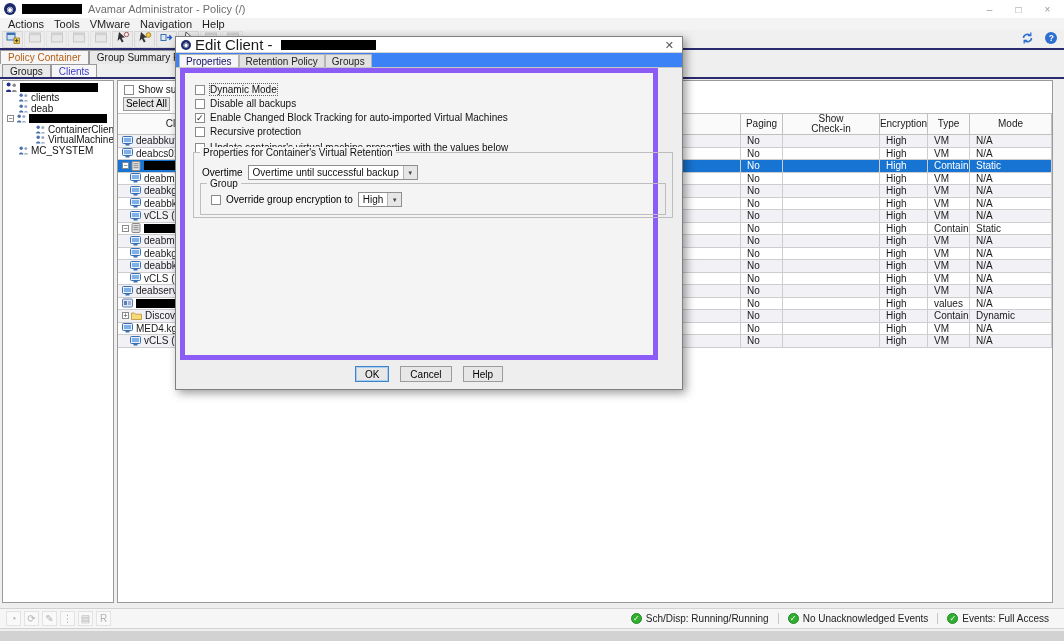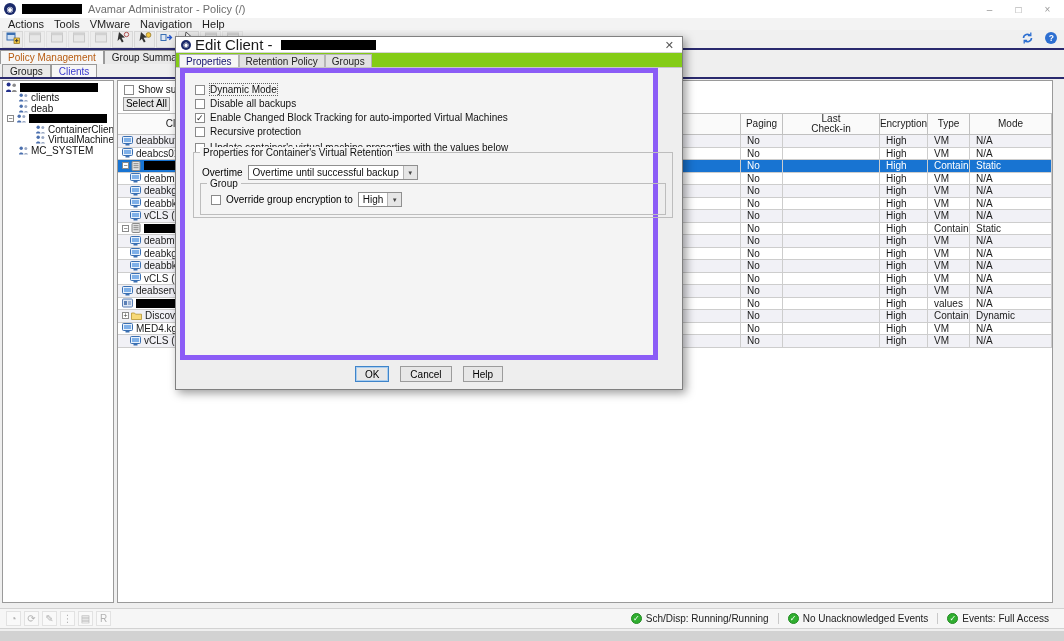--- a/index.html
+++ b/index.html
@@ -59,21 +59,21 @@
   .row-redact{width:88px;height:9px;flex:0 0 auto;}
   .rlabel{overflow:hidden;}
 
   
   .dialog{position:absolute;left:175px;top:36px;width:508px;height:354px;background:#eeeeee;border:1px solid #808080;box-shadow:3px 3px 9px rgba(0,0,0,.4);z-index:20;}
   .dlg-titlebar{height:16px;background:#fff;display:flex;align-items:center;padding:0 5px;gap:4px;border-bottom:1px solid #d5d5d5;}
   .dlg-icon{width:10px;height:10px;border-radius:50%;background:#1b2a6b;color:#fff;font-size:7px;display:flex;align-items:center;justify-content:center;flex:0 0 auto;}
   .dlg-title{font-size:15px;color:#1a1a1a;white-space:nowrap;}
   .dlg-redact{width:95px;height:10px;margin-left:4px;}
   .dlg-close{margin-left:auto;font-size:11px;color:#555;line-height:16px;padding:0 3px;}
-  .dlg-tabs{display:flex;height:15px;background:#84cc16;padding:1px 0 0 3px;border-bottom:1px solid #c6c6c6;}
+  .dlg-tabs{display:flex;height:15px;background:#3b82f6;padding:1px 0 0 3px;border-bottom:1px solid #c6c6c6;}
   .dtab{font-size:10px;line-height:12px;padding:1px 6px 0 6px;border:1px solid #b5b5b5;border-bottom:none;background:#e2e2e2;color:#222;white-space:nowrap;}
   .dtab.sel{background:#f6f6f6;color:#14146a;}
   .dlg-content{position:absolute;left:4px;top:31px;width:478px;height:292px;background:#f4f4f4;border:5px solid #8b5cf6;padding-left:32px;}
   .cb-row{position:absolute;left:10px;display:flex;align-items:center;gap:5px;font-size:10px;color:#111;white-space:nowrap;}
   .cbx{width:10px;height:10px;background:#fff;border:1px solid #8a8a8a;flex:0 0 auto;position:relative;}
   .cbx.checked::after{content:"✓";position:absolute;left:0px;top:-1px;font-size:9px;color:#222;}
   .focus-rect{outline:1px dotted #666;}
   .groupbox{position:absolute;left:8px;top:79px;width:480px;height:66px;border:1px solid #bdbdbd;}
   .groupbox .legend, .inner-group .legend{position:absolute;top:-6px;left:6px;background:#f4f4f4;padding:0 3px;font-size:10px;color:#111;white-space:nowrap;}
   .overtime-row{position:absolute;left:8px;top:12px;display:flex;align-items:center;gap:5px;font-size:10px;}
@@ -202,21 +202,21 @@
         <button class="tool-btn" style="border:none;background:none;">
           <span><svg width="14" height="14" viewBox="0 0 14 14">
               <circle cx="7" cy="7" r="6" fill="#2d6fd1"></circle>
               <text x="4.7" y="10" font-size="8.5" fill="#fff" font-weight="bold">?</text>
             </svg></span>
         </button>
       </div>
     <div class="navline1"></div>
 
     <div class="maintabs" id="maintabs">
-        <span class="tab sel-main">Policy Management</span>
+        <span class="tab sel-main">Policy Container</span>
         <span class="tab">Group Summary Reports</span>
         <span class="tab">Client Summary</span>
       </div>
     <div class="subtabs" id="subtabs">
         <span class="tab">Groups</span>
         <span class="tab sel-sub">Clients</span>
       </div>
     <div class="navline2"></div>
 
     <div class="tree-panel" id="tree-panel">
@@ -305,21 +305,21 @@
         <span class="cbx"></span>
         <span>Show sub-domains</span>
       </div>
       <button class="select-all-btn">Select All</button>
       <div class="table" id="clients-table">
           <div class="tr thead">
             <div class="th" style="width:122px">Client</div>
             <div class="th" style="width:210px"></div>
             <div class="th" style="width:291px"></div>
             <div class="th" style="width:42px">Paging</div>
-            <div class="th" style="width:97px">Last
+            <div class="th" style="width:97px">Show
 Check-in</div>
             <div class="th" style="width:48px">Encryption</div>
             <div class="th" style="width:42px">Type</div>
             <div class="th" style="width:82px">Mode</div>
           </div>
           <div class="tr alt">
             <div class="td c0" style="width:122px">
               <span style="display:inline-block;width:4px;flex:0 0 auto;"></span>
               <span class="ricon">
                 <svg width="11" height="10" viewBox="0 0 11 10">

